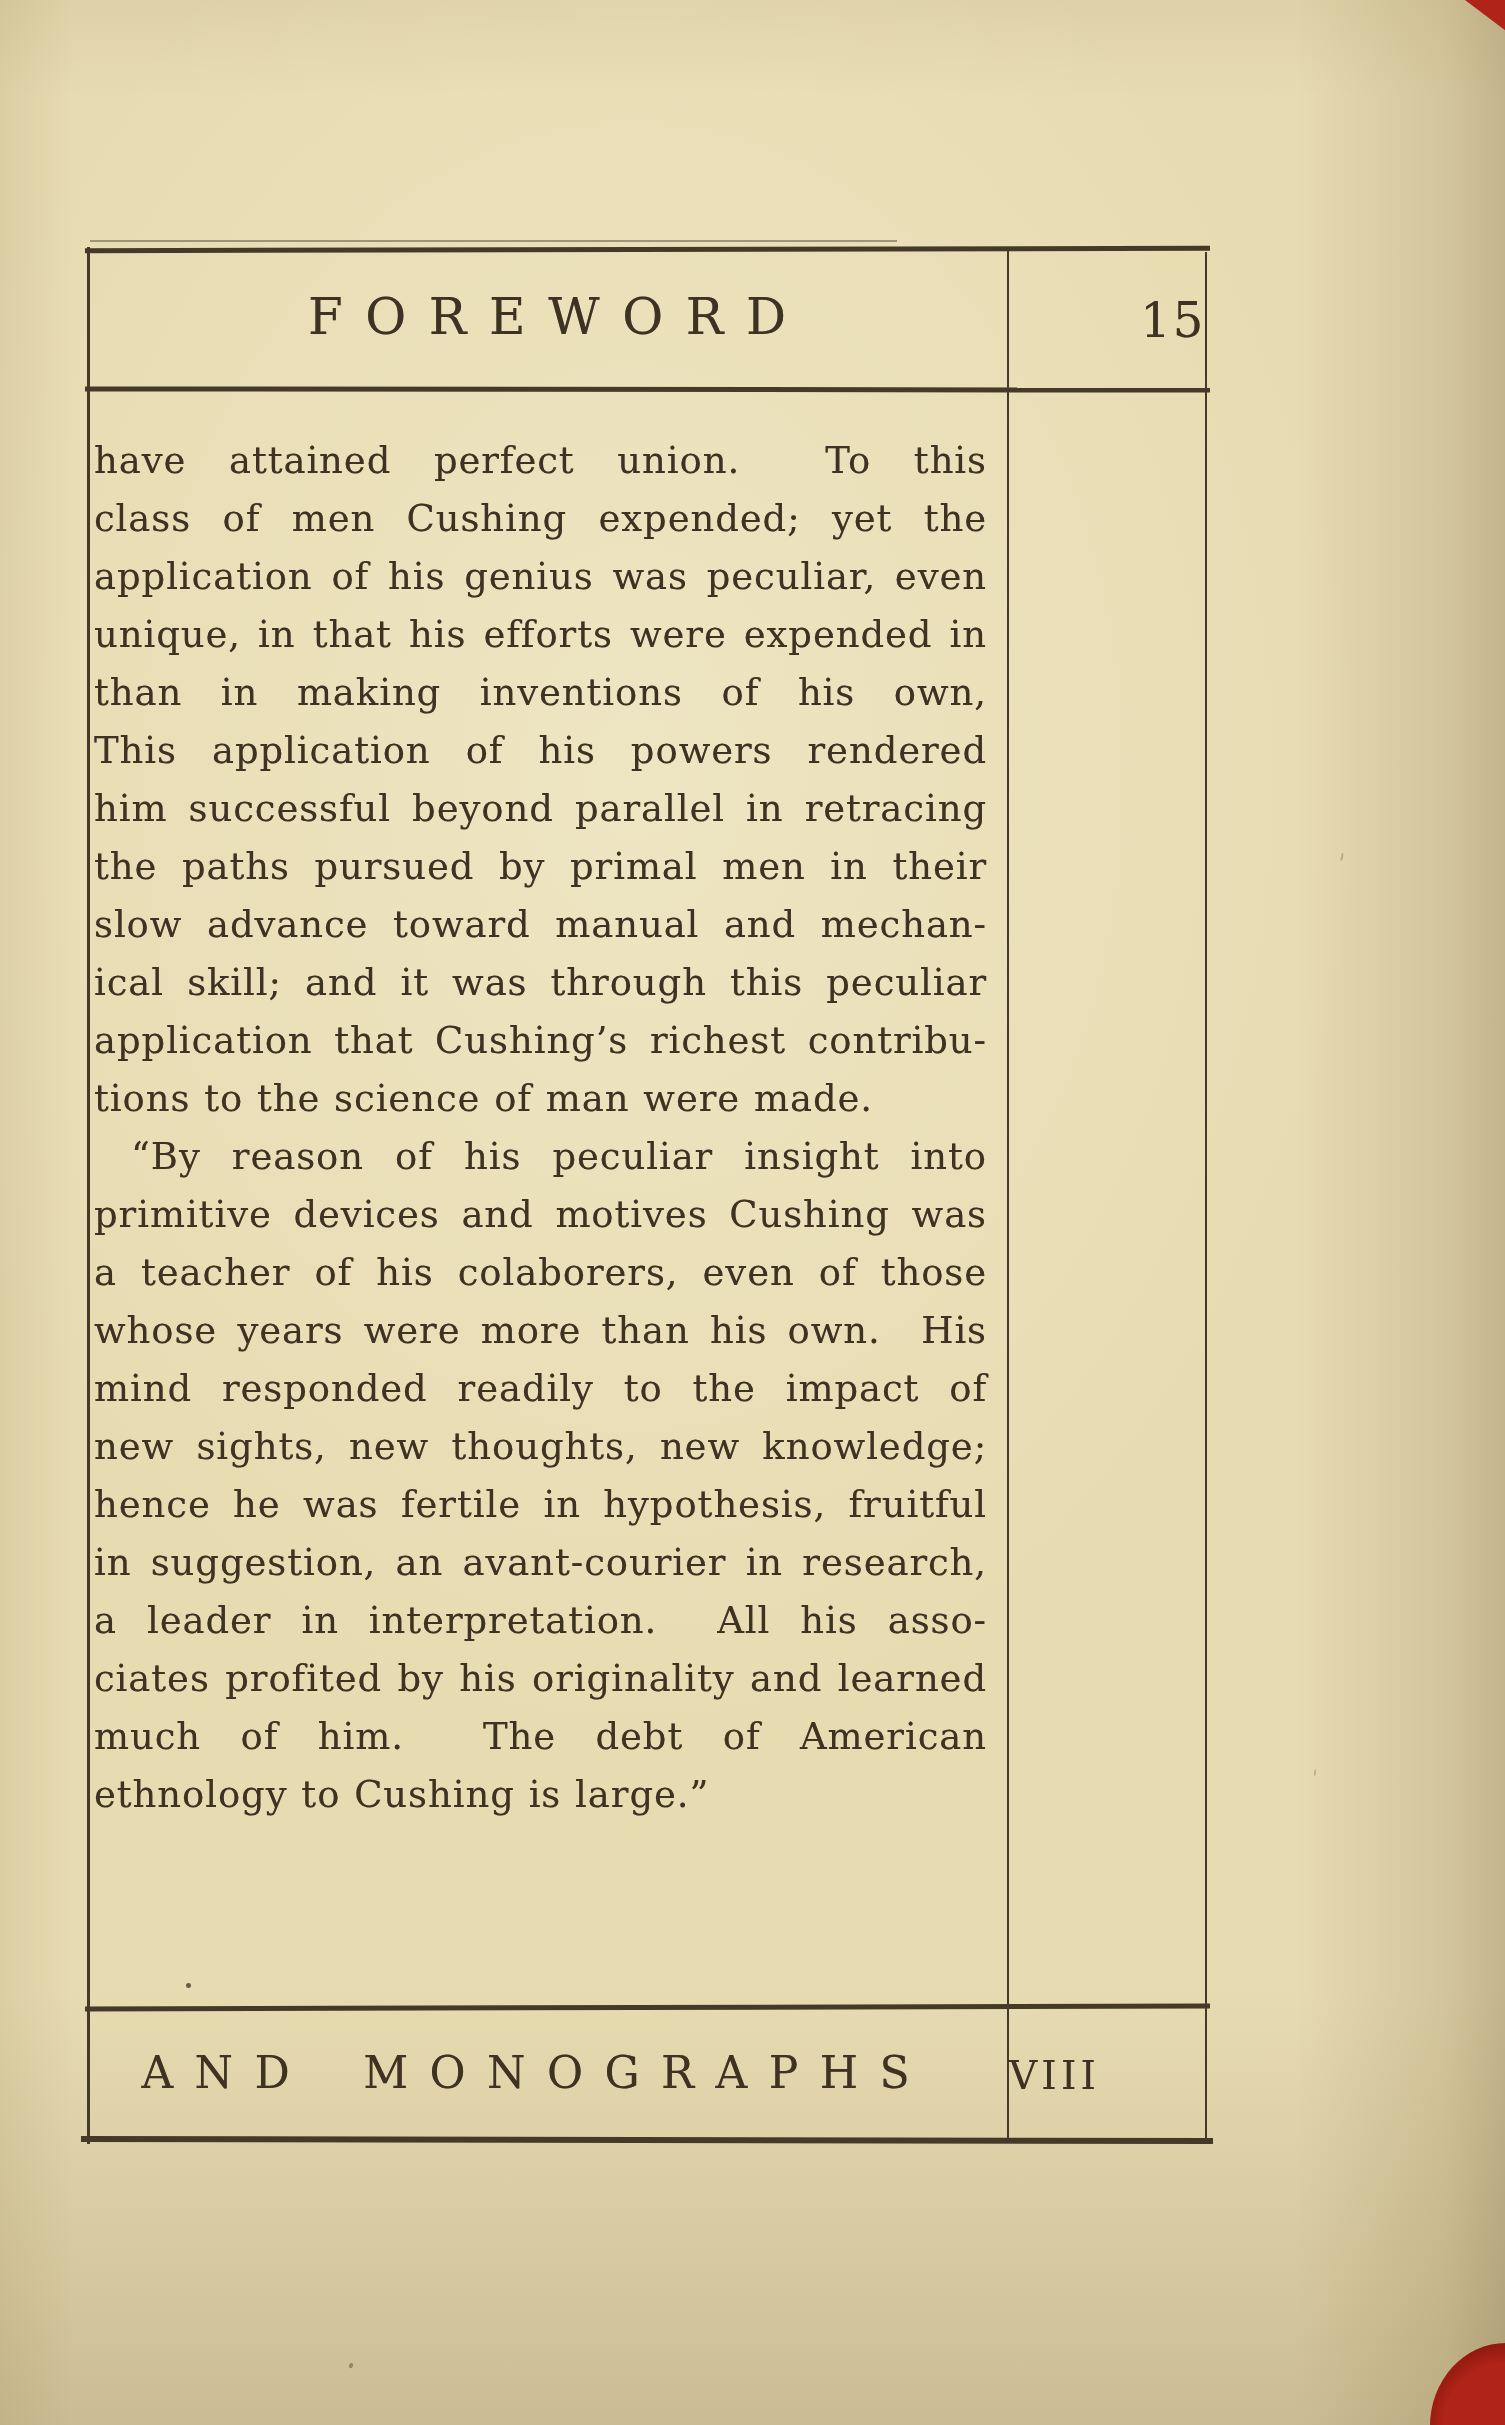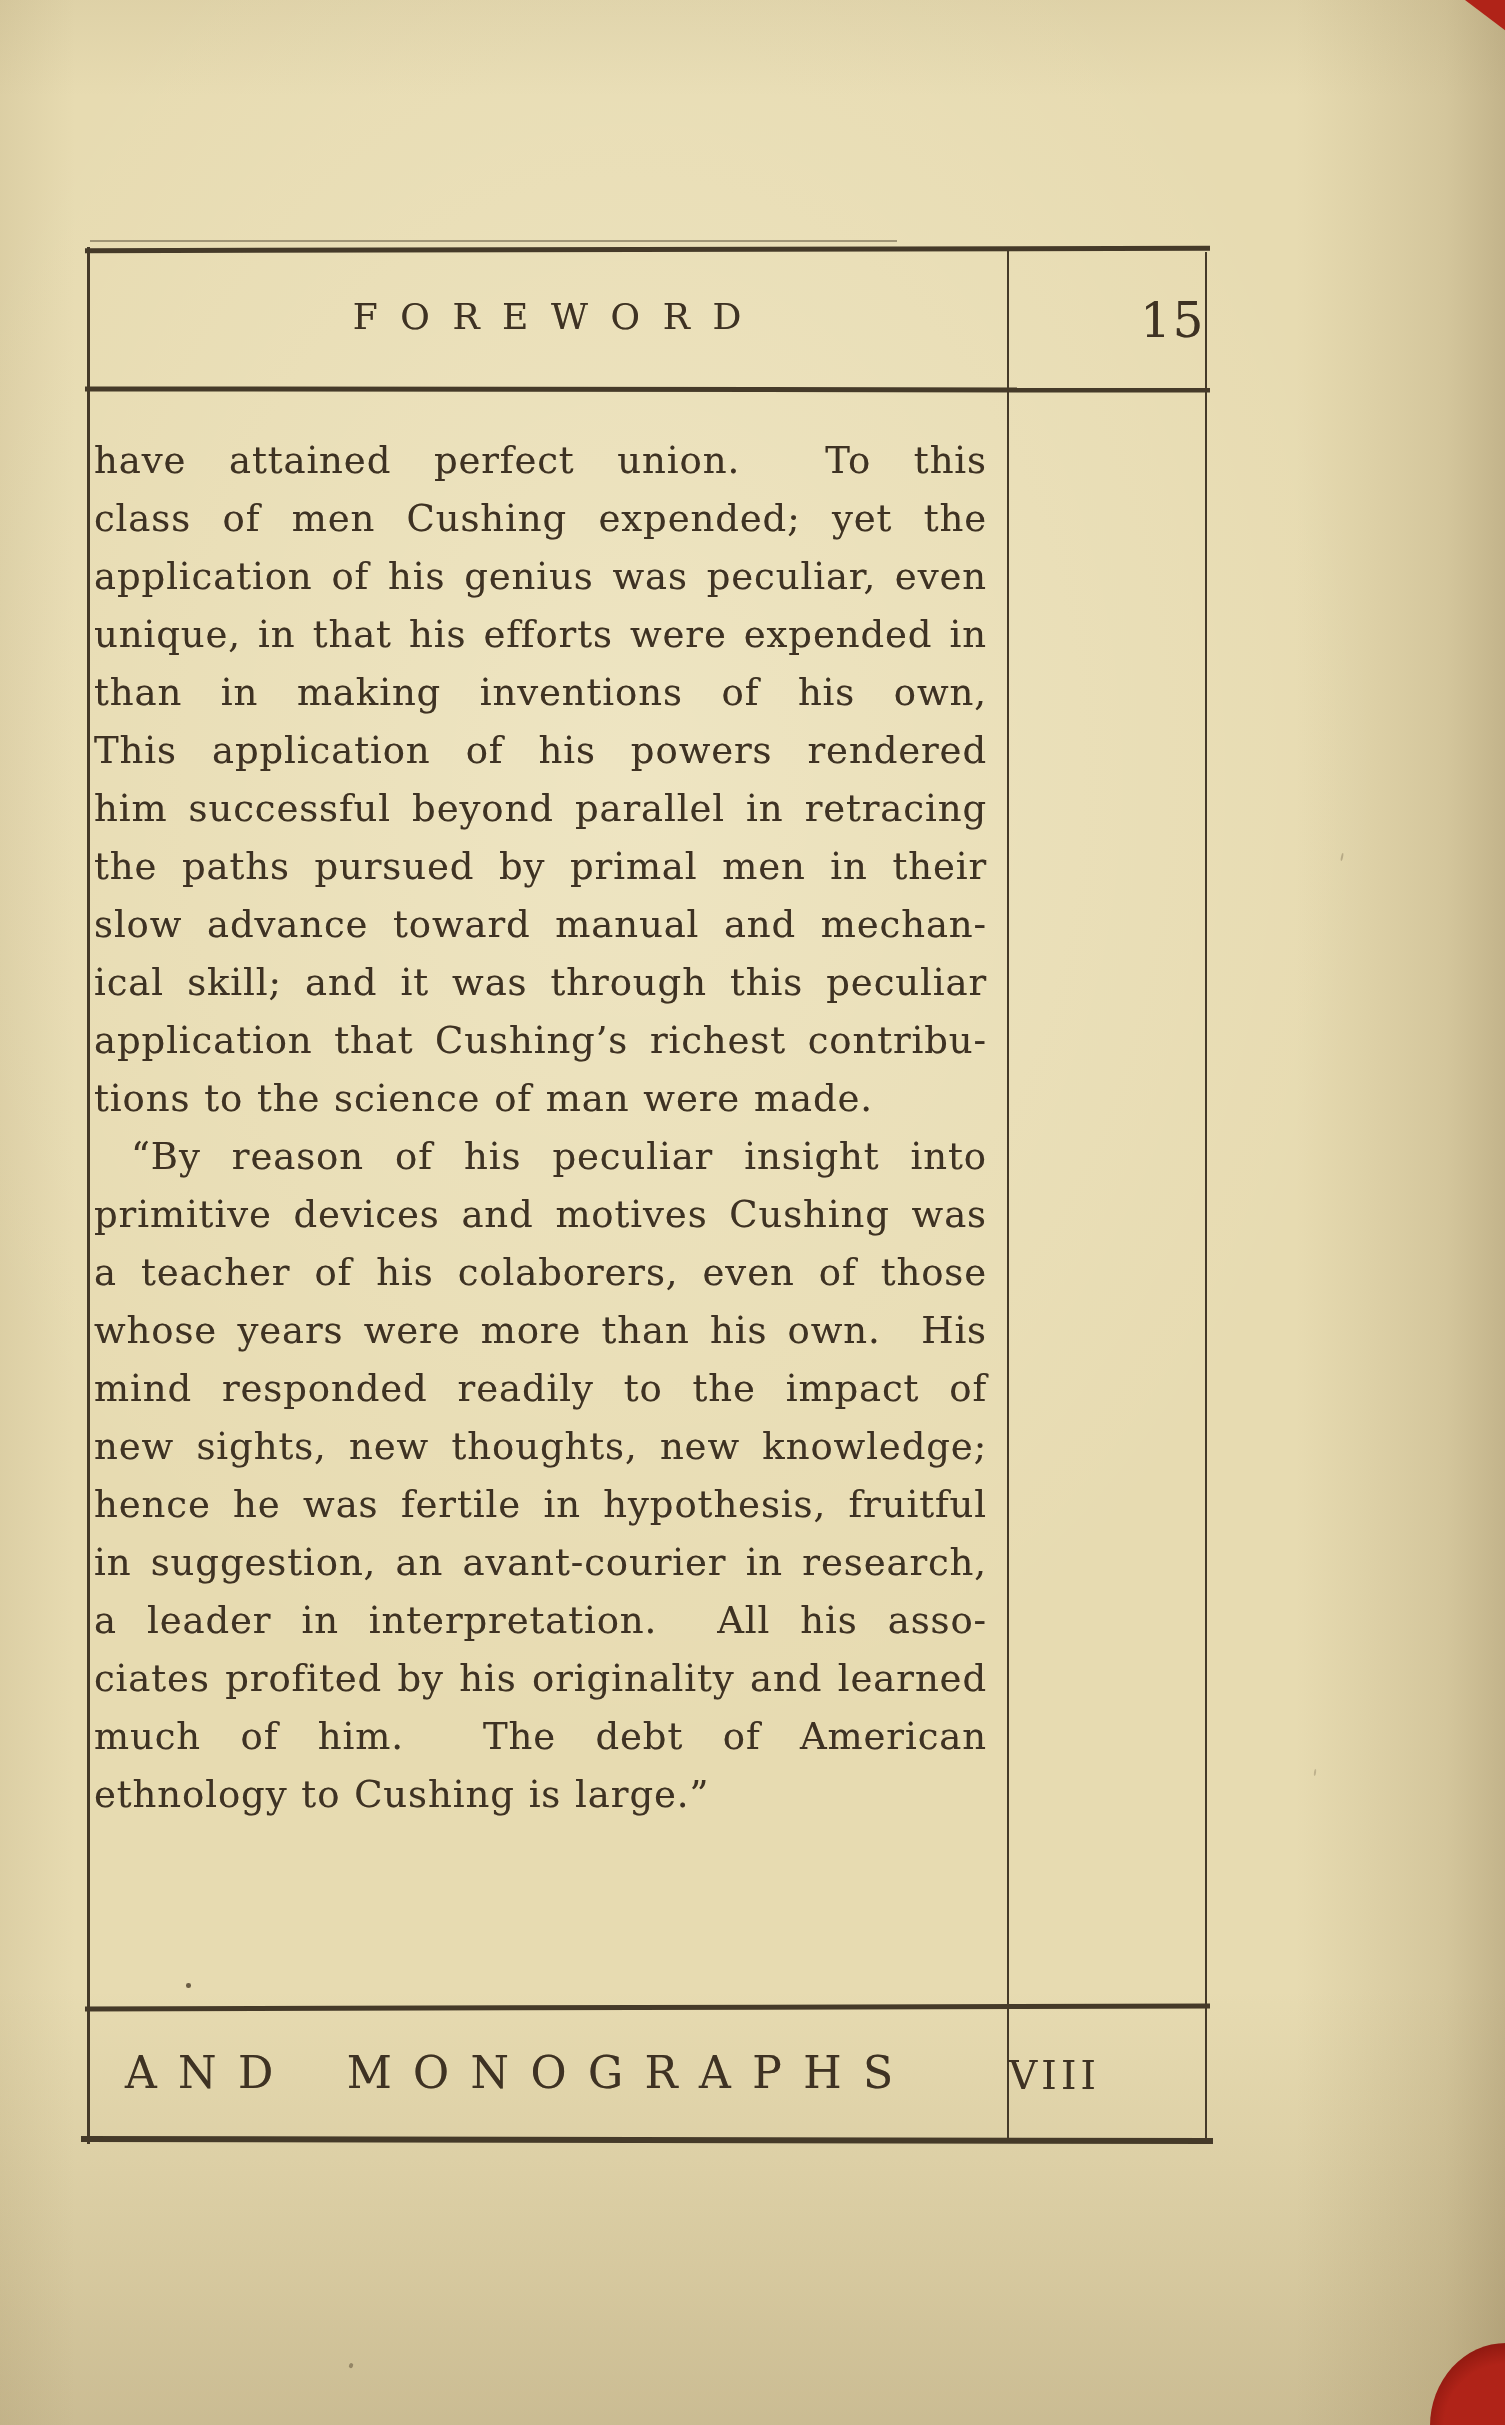--- a/index.html
+++ b/index.html
@@ -35,21 +35,21 @@
   .header-sep    { left: 85px;  top: 387px;  width: 1125px; height: 4.7px;  transform: rotate(0.06deg); }
   .footer-sep    { left: 85px;  top: 2005px; width: 1125px; height: 4.7px;  transform: rotate(-0.15deg); }
   .bottom-rule   { left: 81px;  top: 2137px; width: 1132px; height: 6px; transform: rotate(0.10deg); }
   .left-border     { left: 87px;  top: 247px; width: 3px; height: 1897px; }
   .column-divider  { left: 1007px; top: 247px; width: 2.4px; height: 1896px; }
   .right-border    { left: 1205px; top: 252px; width: 2.4px; height: 1892px; }
   
   .header-title {
     position: absolute; left: 87px; top: 284px; width: 920px; height: 66px;
     line-height: 66px; text-align: center;
-    font-size: 36px; letter-spacing: 22.6px; text-indent: 22.6px;
+    font-size: 50px; letter-spacing: 22.6px; text-indent: 22.6px;
     color: var(--ink); text-shadow: 0 0 0.6px rgba(58,46,28,0.45);
   }
   .header-page-number {
     position: absolute; left: 1009px; top: 291px; width: 196px; height: 59px;
     line-height: 59px; text-align: right;
     font-size: 48px; letter-spacing: 1.8px;
     color: var(--ink); text-shadow: 0 0 0.6px rgba(58,46,28,0.45);
   }
   
   .body-text {
@@ -57,21 +57,21 @@
     font-size: 37px; line-height: 58px; color: var(--ink);
     letter-spacing: 0.9px; word-spacing: 1.2px;
     text-shadow: 0 0 0.6px rgba(58,46,28,0.38);
   }
   .line { text-align: justify; text-align-last: justify; }
   .line.para-end { text-align-last: left; }
   .line.indent { text-indent: 37px; }
   
   .footer-title {
     position: absolute; left: 87px; top: 2040px; width: 844px; height: 66px;
-    line-height: 66px; text-align: center;
+    line-height: 66px; text-align: right;
     font-size: 44px; letter-spacing: 21.4px; word-spacing: 16.6px; text-indent: 21.4px;
     color: var(--ink); text-shadow: 0 0 0.6px rgba(58,46,28,0.45);
   }
   .footer-volume {
     position: absolute; left: 1009px; top: 2046px; width: 196px; height: 59px;
     line-height: 59px; text-align: left;
     font-size: 39px; letter-spacing: 4.2px;
     color: var(--ink); text-shadow: 0 0 0.6px rgba(58,46,28,0.45);
   }
   

